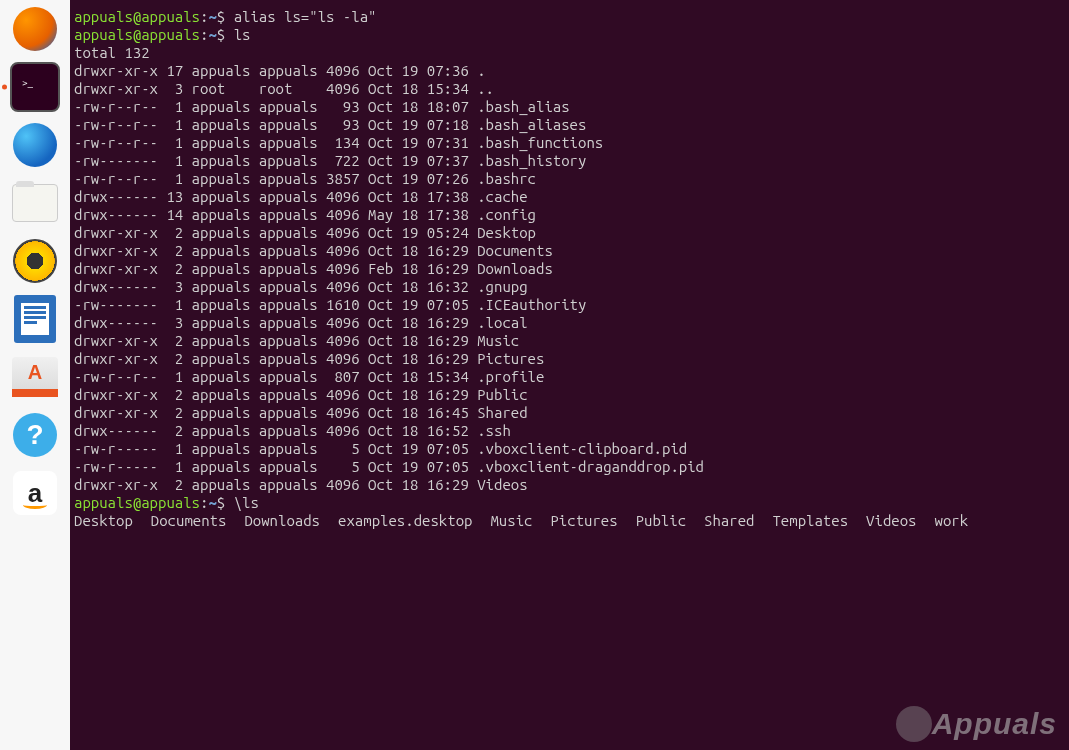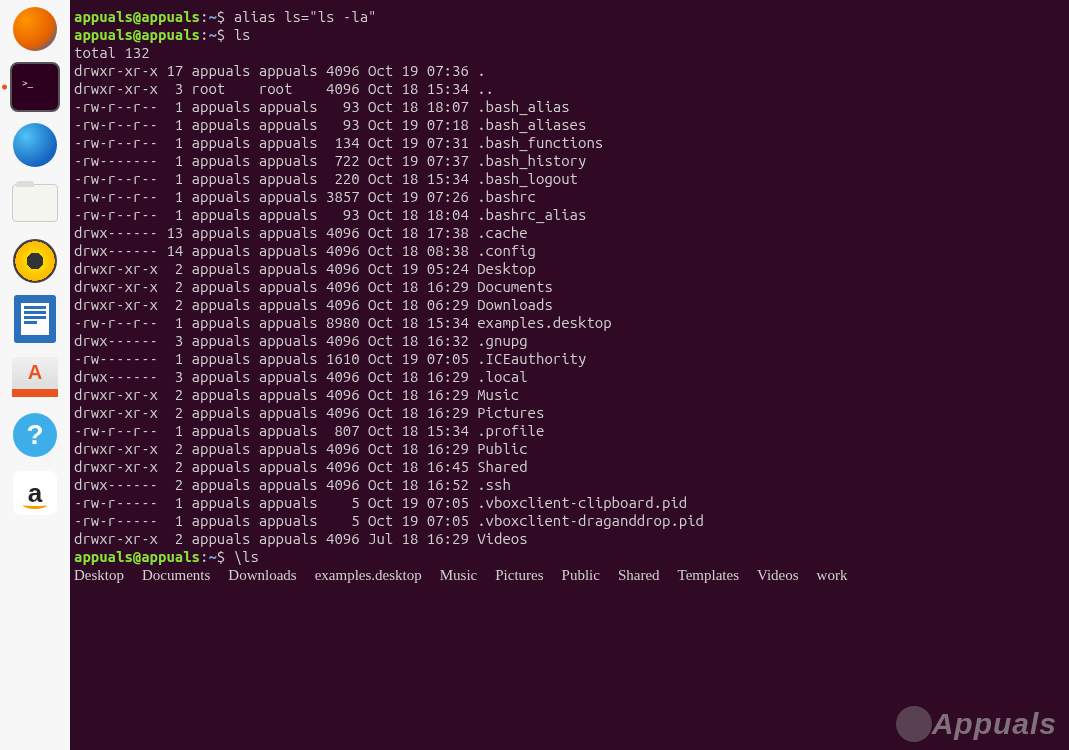--- a/index.html
+++ b/index.html
@@ -186,21 +186,21 @@
       font-size: 15px;
       line-height: 18px;
       color: #d0d0d0;
       overflow: hidden;
     }
     .term-line {
       white-space: pre;
     }
     .user-host {
       color: #8ae234;
-      font-weight: bold;
+      font-weight: normal;
     }
     .colon {
       color: #d0d0d0;
     }
     .tilde {
       color: #729fcf;
       font-weight: bold;
     }
     .dollar {
       color: #d0d0d0;
@@ -224,21 +224,20 @@
     }
     .watermark-icon {
       width: 36px;
       height: 36px;
       border-radius: 50%;
       background: rgba(150,150,150,0.4);
       position: relative;
     }
     .ls-columns span {
       margin-right: 18px;
-      font-family: Liberation Serif, serif;
     }
   </style>
 </head>
 <body>
 
 <div class="launcher">
   <div class="launcher-item">
     <div class="firefox-icon"></div>
   </div>
   <div class="launcher-item terminal-app active">
@@ -278,41 +277,38 @@
   <div class="term-line"><span class="user-host">appuals@appuals</span><span class="colon">:</span><span class="tilde">~</span><span class="dollar">$</span><span class="cmd"> alias ls="ls -la"</span></div>
   <div class="term-line"><span class="user-host">appuals@appuals</span><span class="colon">:</span><span class="tilde">~</span><span class="dollar">$</span><span class="cmd"> ls</span></div>
   <div class="term-line">total 132</div>
   <div id="ls-long-container">
       <div class="term-line">drwxr-xr-x 17 appuals appuals 4096 Oct 19 07:36 .</div>
       <div class="term-line">drwxr-xr-x  3 root    root    4096 Oct 18 15:34 ..</div>
       <div class="term-line">-rw-r--r--  1 appuals appuals   93 Oct 18 18:07 .bash_alias</div>
       <div class="term-line">-rw-r--r--  1 appuals appuals   93 Oct 19 07:18 .bash_aliases</div>
       <div class="term-line">-rw-r--r--  1 appuals appuals  134 Oct 19 07:31 .bash_functions</div>
       <div class="term-line">-rw-------  1 appuals appuals  722 Oct 19 07:37 .bash_history</div>
-      <div class="term-line">-rw-r--r--  1 appuals appuals  220 Oct 18 15:34 .bash_logout</div>
       <div class="term-line">-rw-r--r--  1 appuals appuals 3857 Oct 19 07:26 .bashrc</div>
-      <div class="term-line">-rw-r--r--  1 appuals appuals   93 Oct 18 18:04 .bashrc_alias</div>
       <div class="term-line">drwx------ 13 appuals appuals 4096 Oct 18 17:38 .cache</div>
-      <div class="term-line">drwx------ 14 appuals appuals 4096 Oct 18 08:38 .config</div>
+      <div class="term-line">drwx------ 14 appuals appuals 4096 May 18 17:38 .config</div>
       <div class="term-line">drwxr-xr-x  2 appuals appuals 4096 Oct 19 05:24 Desktop</div>
       <div class="term-line">drwxr-xr-x  2 appuals appuals 4096 Oct 18 16:29 Documents</div>
-      <div class="term-line">drwxr-xr-x  2 appuals appuals 4096 Oct 18 06:29 Downloads</div>
-      <div class="term-line">-rw-r--r--  1 appuals appuals 8980 Oct 18 15:34 examples.desktop</div>
+      <div class="term-line">drwxr-xr-x  2 appuals appuals 4096 Feb 18 16:29 Downloads</div>
       <div class="term-line">drwx------  3 appuals appuals 4096 Oct 18 16:32 .gnupg</div>
       <div class="term-line">-rw-------  1 appuals appuals 1610 Oct 19 07:05 .ICEauthority</div>
       <div class="term-line">drwx------  3 appuals appuals 4096 Oct 18 16:29 .local</div>
       <div class="term-line">drwxr-xr-x  2 appuals appuals 4096 Oct 18 16:29 Music</div>
       <div class="term-line">drwxr-xr-x  2 appuals appuals 4096 Oct 18 16:29 Pictures</div>
       <div class="term-line">-rw-r--r--  1 appuals appuals  807 Oct 18 15:34 .profile</div>
       <div class="term-line">drwxr-xr-x  2 appuals appuals 4096 Oct 18 16:29 Public</div>
       <div class="term-line">drwxr-xr-x  2 appuals appuals 4096 Oct 18 16:45 Shared</div>
       <div class="term-line">drwx------  2 appuals appuals 4096 Oct 18 16:52 .ssh</div>
       <div class="term-line">-rw-r-----  1 appuals appuals    5 Oct 19 07:05 .vboxclient-clipboard.pid</div>
       <div class="term-line">-rw-r-----  1 appuals appuals    5 Oct 19 07:05 .vboxclient-draganddrop.pid</div>
-      <div class="term-line">drwxr-xr-x  2 appuals appuals 4096 Jul 18 16:29 Videos</div>
+      <div class="term-line">drwxr-xr-x  2 appuals appuals 4096 Oct 18 16:29 Videos</div>
     </div>
   <div class="term-line"><span class="user-host">appuals@appuals</span><span class="colon">:</span><span class="tilde">~</span><span class="dollar">$</span><span class="cmd"> \ls</span></div>
   <div class="term-line ls-columns" id="ls-short-container"><span>Desktop</span><span>Documents</span><span>Downloads</span><span>examples.desktop</span><span>Music</span><span>Pictures</span><span>Public</span><span>Shared</span><span>Templates</span><span>Videos</span><span>work</span></div>
 </div>
 
 <div class="watermark">
   <div class="watermark-icon"></div>
   <span>Appuals</span>
 </div>
 

